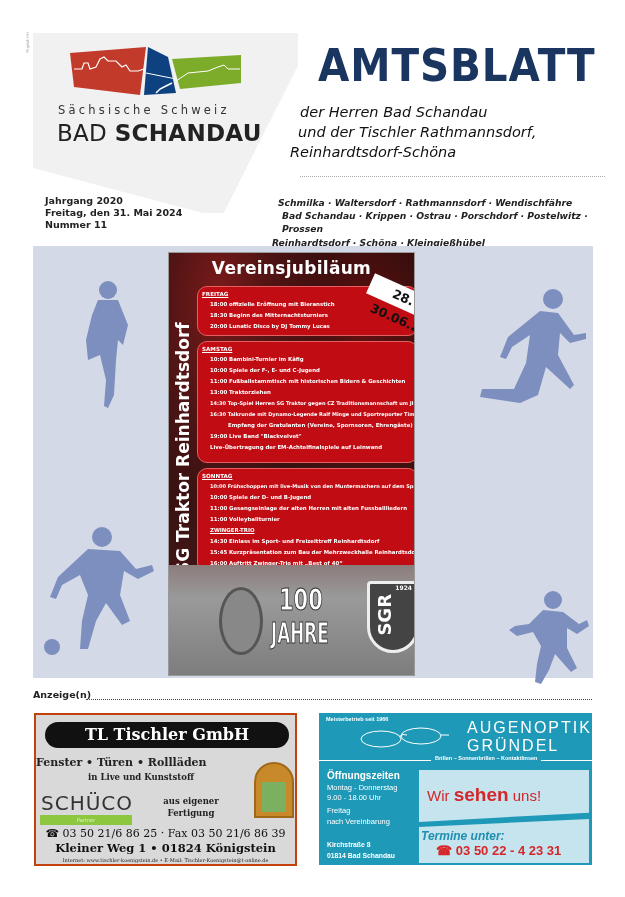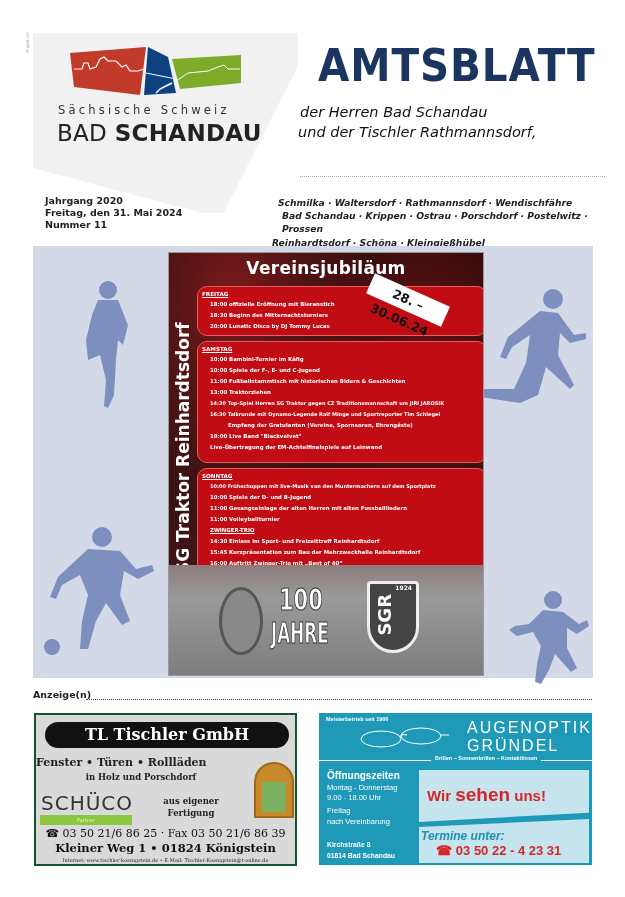--- a/index.html
+++ b/index.html
@@ -11,40 +11,40 @@
   .logo-name { position: absolute; left: 57px; top: 120px; font-size: 23px; color: #222; font-family: "DejaVu Sans", sans-serif; letter-spacing: 0.3px; text-align: center; }
   .logo-name b { font-weight: bold; }
   .issue { position: absolute; left: 45px; top: 195px; font-size: 9.5px; font-weight: bold; color: #222; line-height: 12px; }
   .title { position: absolute; left: 318px; top: 40px; font-size: 44px; font-weight: bold; color: #1a3560; letter-spacing: 1px; font-family: "DejaVu Sans", sans-serif; transform: scaleX(0.92); transform-origin: left; }
   .subtitle { position: absolute; left: 290px; top: 102px; font-size: 14.5px; font-style: italic; color: #111; line-height: 20px; }
   .subtitle div:nth-child(2) { padding-left: 0; }
   .divline { position: absolute; left: 300px; top: 176px; width: 305px; border-top: 1px dotted #aaa; }
   .places { position: absolute; left: 272px; top: 196px; font-size: 9.2px; font-style: italic; font-weight: bold; color: #222; line-height: 13.2px; }
   .panel { position: absolute; left: 33px; top: 246px; width: 560px; height: 432px; background: #d4d9e7; }
   .silhouette { position: absolute; fill: #7d8fbe; }
-  .poster { position: absolute; left: 168px; top: 252px; width: 316px; height: 424px; background: #2a1414; overflow: hidden; border: 1px solid #999; }
+  .poster { position: absolute; left: 168px; top: 252px; width: 247px; height: 424px; background: #2a1414; overflow: hidden; border: 1px solid #999; }
   .poster-bg { position: absolute; inset: 0; background:
       radial-gradient(ellipse at 20% 10%, #7a1a1a 0%, transparent 40%),
       radial-gradient(ellipse at 80% 20%, #601010 0%, transparent 40%),
       linear-gradient(#1d0c0c, #3b1212 60%, #4a1a1a); }
   .poster-title { position: absolute; left: 0; right: 0; top: 5px; text-align: center; color: #fff; font-size: 17px; font-weight: bold; letter-spacing: 0.3px; }
   .vert-title { position: absolute; left: 2px; top: 40px; width: 24px; height: 310px; writing-mode: vertical-rl; transform: rotate(180deg); color: #fff; font-weight: bold; font-size: 17px; text-align: center; line-height: 24px; }
   .box { position: absolute; left: 28px; right: -4px; background: #c20c14; border: 1px solid #e46060; border-radius: 10px; padding: 4px 6px 4px 4px; }
   .box .head { font-size: 5.6px; color: #fff; font-weight: bold; text-decoration: underline; margin-bottom: 2px; }
   .box .item { font-size: 5.4px; color: #fff; font-weight: bold; line-height: 11px; padding-left: 8px; white-space: nowrap; }
   .box .item.indent { padding-left: 26px; }
   .date-badge { position: absolute; left: 198px; top: 36px; width: 82px; height: 22px; background: #fff; transform: rotate(24deg); color: #111; font-weight: bold; font-size: 12.5px; text-align: center; line-height: 22px; }
   .photo { position: absolute; left: 0; right: 0; bottom: 0; height: 110px; background: linear-gradient(#8c7c7c 0%, #9a9a9a 30%, #7d7d7d 100%); }
   .photo .crest { position: absolute; left: 50px; top: 22px; width: 44px; height: 68px; border-radius: 50%; border: 3px solid #555; background: #888; }
   .photo .hundred { position: absolute; left: 110px; top: 20px; font-size: 30px; font-weight: bold; color: #fff; -webkit-text-stroke: 1px #333; transform: scaleX(0.7); transform-origin: left; line-height: 30px; }
   .photo .jahre { position: absolute; left: 102px; top: 54px; font-size: 28px; font-weight: bold; color: #fff; -webkit-text-stroke: 1px #333; transform: scaleX(0.6); transform-origin: left; line-height: 30px; }
   .photo .shield { position: absolute; left: 198px; top: 16px; width: 52px; height: 72px; background: #444; border: 3px solid #eee; border-radius: 4px 4px 26px 26px; color: #fff; font-weight: bold; font-size: 18px; text-align: center; }
   .anz-label { position: absolute; left: 33px; top: 689px; font-size: 9.5px; font-weight: bold; color: #222; }
   .anz-dots { position: absolute; left: 86px; top: 699px; width: 506px; border-top: 1px dotted #444; }
-  .ad1 { position: absolute; left: 34px; top: 713px; width: 263px; height: 153px; background: #d9d9d9; border: 2px solid #14532d; font-family: "DejaVu Serif", serif; }
+  .ad1 { position: absolute; left: 34px; top: 713px; width: 263px; height: 153px; background: #d9d9d9; border: 2px solid #c2410c; font-family: "DejaVu Serif", serif; }
   .ad1 .banner { position: absolute; left: 9px; top: 7px; width: 244px; height: 26px; background: #111; border-radius: 13px; color: #fff; font-weight: bold; font-size: 16px; text-align: center; line-height: 26px; }
   .ad1 .line1 { position: absolute; left: 0; width: 210px; top: 41px; font-weight: bold; font-size: 11px; color: #222; }
   .ad1 .line2 { position: absolute; left: 0; width: 210px; top: 57px; text-align: center; font-weight: bold; font-size: 8.5px; color: #222; }
   .ad1 .schueco { position: absolute; left: 5px; top: 76px; font-family: "DejaVu Sans", sans-serif; font-size: 20px; letter-spacing: 1px; color: #333; }
   .ad1 .partner { position: absolute; left: 4px; top: 100px; width: 92px; height: 10px; background: #8dc73f; color: #e8f5d0; font-size: 5px; text-align: center; line-height: 10px; font-family: "DejaVu Sans", sans-serif; }
   .ad1 .own { position: absolute; left: 110px; top: 80px; width: 90px; text-align: center; font-weight: bold; font-size: 8.5px; color: #222; line-height: 12px; }
   .ad1 .window { position: absolute; left: 218px; top: 47px; width: 40px; height: 56px; background: #c8892b; border-radius: 20px 20px 0 0; border: 2px solid #a06818; }
   .ad1 .window::after { content: ""; position: absolute; left: 6px; top: 18px; width: 24px; height: 30px; background: #7ab060; }
   .ad1 .phone { position: absolute; left: 0; right: 0; top: 112px; text-align: center; font-size: 11px; color: #111; }
   .ad1 .addr { position: absolute; left: 0; right: 0; top: 126px; text-align: center; font-size: 11.5px; font-weight: bold; color: #111; }
@@ -53,21 +53,21 @@
   .ad2 .since { position: absolute; left: 7px; top: 3px; font-size: 5.5px; font-weight: bold; }
   .ad2 .glasses { position: absolute; left: 40px; top: 12px; width: 90px; height: 24px; }
   .ad2 .brand1 { position: absolute; left: 148px; top: 6px; font-size: 16px; letter-spacing: 2px; }
   .ad2 .brand2 { position: absolute; left: 148px; top: 24px; font-size: 16px; letter-spacing: 2px; }
   .ad2 .tag-line { position: absolute; left: 0; right: 0; top: 47px; border-top: 1px solid #fff; }
   .ad2 .tagline { position: absolute; left: 112px; top: 42px; padding: 0 4px; background: #1e9ab8; font-size: 5.5px; font-weight: bold; }
   .ad2 .hours-title { position: absolute; left: 8px; top: 57px; font-size: 10px; font-weight: bold; }
   .ad2 .hours { position: absolute; left: 8px; top: 70px; font-size: 7.5px; line-height: 10px; }
   .ad2 .fri { position: absolute; left: 8px; top: 92px; font-size: 7.5px; line-height: 11px; }
   .ad2 .addr { position: absolute; left: 8px; top: 126px; font-size: 6.8px; font-weight: bold; line-height: 11px; }
-  .ad2 .pane1 { position: absolute; left: 100px; top: 57px; width: 170px; height: 52px; background: #c5e4ee; clip-path: polygon(0 0, 100% 0, 100% 82%, 0 100%); font-weight: bold; }
+  .ad2 .pane1 { position: absolute; left: 100px; top: 57px; width: 170px; height: 52px; background: #c5e4ee; clip-path: polygon(0 0, 100% 0, 100% 82%, 0 100%); }
   .ad2 .pane1 span { position: absolute; left: 8px; top: 14px; color: #d5272a; font-size: 15px; white-space: nowrap; }
   .ad2 .pane1 b { font-size: 19px; }
   .ad2 .pane2 { position: absolute; left: 100px; top: 106px; width: 170px; height: 44px; background: #c5e4ee; clip-path: polygon(0 18%, 100% 0, 100% 100%, 0 100%); }
   .ad2 .pane2 .t1 { position: absolute; left: 2px; top: 10px; color: #1e8fb0; font-weight: bold; font-size: 12px; font-style: italic; }
   .ad2 .pane2 .t2 { position: absolute; left: 17px; top: 24px; color: #d5272a; font-weight: bold; font-size: 13px; white-space: nowrap; }
 </style>
 </head>
 <body>
 
 <div class="side-note">Pr.gest.HH</div>
@@ -88,20 +88,21 @@
 <div class="issue">
   <div>Jahrgang 2020</div>
   <div>Freitag, den 31. Mai 2024</div>
   <div>Nummer 11</div>
 </div>
 
 <div class="title">AMTSBLATT</div>
 <div class="subtitle">
   <div style="padding-left:10px">der Herren Bad Schandau</div>
   <div style="padding-left:8px">und der Tischler Rathmannsdorf,</div>
+  <div>Reinhardtsdorf-Schöna</div>
 </div>
 <div class="divline"></div>
 <div class="places">
   <div style="padding-left:6px">Schmilka · Waltersdorf · Rathmannsdorf · Wendischfähre</div>
   <div style="padding-left:10px">Bad Schandau · Krippen · Ostrau · Porschdorf · Postelwitz · Prossen</div>
   <div>Reinhardtsdorf · Schöna · Kleingießhübel</div>
 </div>
 
 <div class="panel"></div>
 
@@ -172,21 +173,21 @@
     </div>
   </div>
 </div>
 
 <div class="anz-label">Anzeige(n)</div>
 <div class="anz-dots"></div>
 
 <div class="ad1">
   <div class="banner">TL Tischler GmbH</div>
   <div class="line1">Fenster • Türen • Rollläden</div>
-  <div class="line2">in Holz und Porschdorf</div>
+  <div class="line2">in Live und Kunststoff</div>
   <div class="schueco">SCHÜCO</div>
   <div class="partner">Partner</div>
   <div class="own">
     <div>aus eigener</div>
     <div>Fertigung</div>
   </div>
   <div class="window"></div>
   <div class="phone">☎ 03 50 21/6 86 25 · Fax 03 50 21/6 86 39</div>
   <div class="addr">Kleiner Weg 1 • 01824 Königstein</div>
   <div class="web">Internet: www.tischler-koenigstein.de • E-Mail: Tischler-Koenigstein@t-online.de</div>

